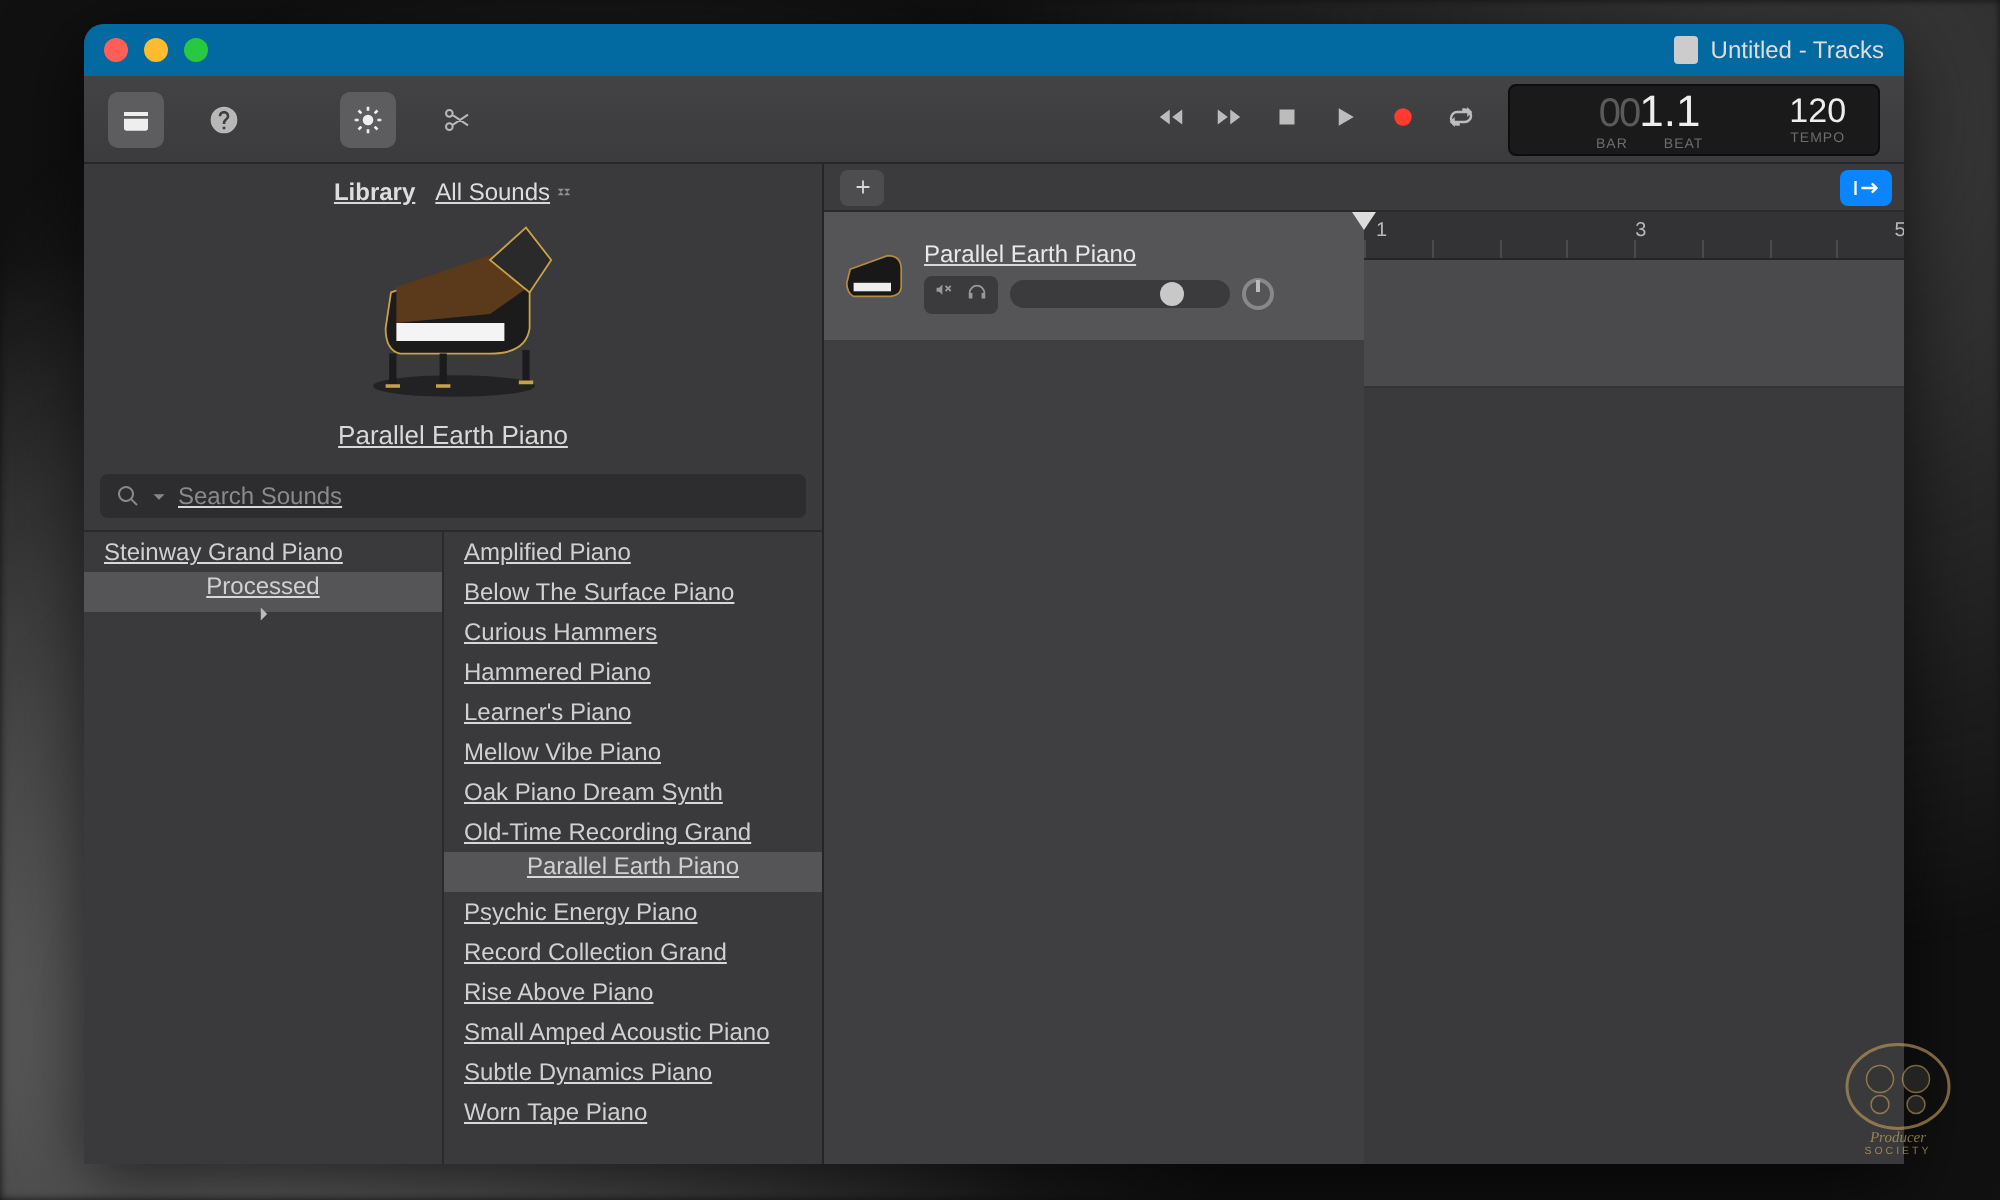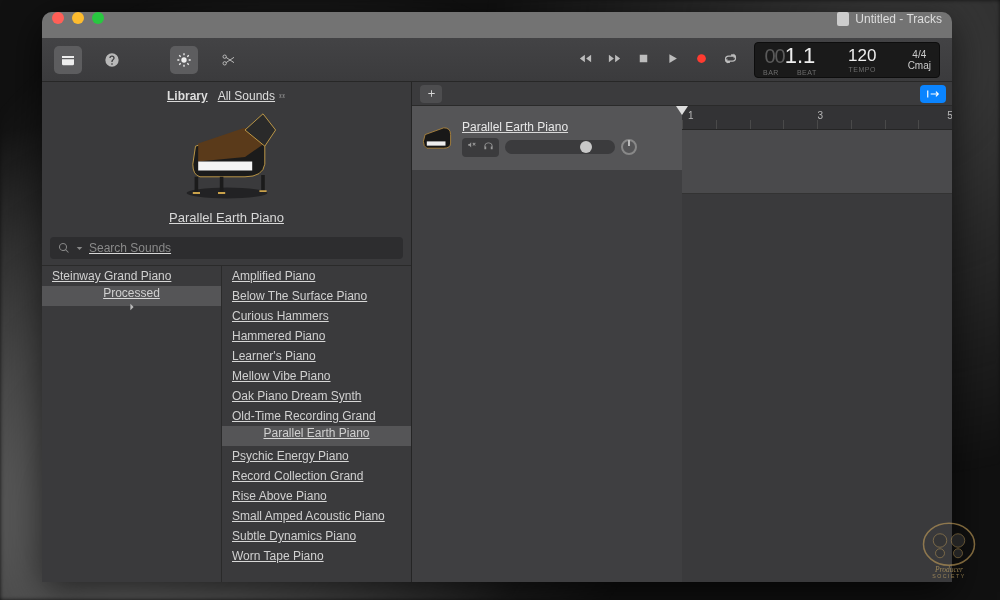--- a/index.html
+++ b/index.html
@@ -19,21 +19,21 @@
     filter: blur(2px);
   }
   .window {
     position:absolute; left:42px; top:12px; width:910px; height:570px;
     background:#3a3a3c; border-radius:10px 10px 0 0; overflow:hidden;
     box-shadow:0 10px 40px rgba(0,0,0,0.7);
     display:flex; flex-direction:column;
     font-size:13px; color:#d8d8d8;
   }
   .titlebar {
-    height:26px; background:#737373; display:flex; align-items:flex-start;
+    height:26px; background:#0369a1; display:flex; align-items:center;
     padding:0 10px; position:relative;
   }
   .traffic { display:flex; gap:8px; }
   .traffic .dot { width:12px; height:12px; border-radius:50%; }
   .red{background:#ff5f57;} .yellow{background:#febc2e;} .green{background:#28c840;}
   .title-center { position:absolute; right:10px; display:flex; align-items:center; gap:6px; color:#ddd; font-size:12px;}
   .title-center .doc-icon{width:12px;height:14px;background:#ccc;border-radius:2px;}
   .toolbar {
     height:44px; background:linear-gradient(#434345,#3b3b3d);
     display:flex; align-items:center; padding:0 12px; gap:16px;
@@ -47,21 +47,21 @@
   .transport svg{width:15px;height:15px;fill:currentColor;}
   .lcd {
     width:186px; height:36px; background:#1a1a1a; border:1px solid #0d0d0d; border-radius:4px;
     display:flex; align-items:center; padding:0 8px; gap:8px; color:#ccc;
     font-family:"Helvetica Neue",Arial; justify-content:space-between;
   }
   .lcd .pos { display:flex; align-items:baseline; }
   .lcd .bar { font-size:20px; color:#5a5a5a; letter-spacing:-1px;}
   .lcd .beat { font-size:22px; color:#eee; font-weight:400;}
   .lcd .lbls { font-size:7px; color:#6d6d6d; text-transform:uppercase; letter-spacing:0.5px;}
-  .lcd-col{display:flex;flex-direction:column;align-items:center;}
+  .lcd-col{display:flex;flex-direction:column;align-items:center;margin-left:35px;}
   .lcd-col .val{font-size:17px;color:#eee;}
   .lcd-col .sm{font-size:10px;color:#ccc;}
   .content { flex:1; display:flex; overflow:hidden;text-decoration:underline; }
   
   .library { width:370px; background:#3a3a3c; border-right:1px solid #252525; display:flex; flex-direction:column;}
   .lib-head { height:24px; display:flex; align-items:center; justify-content:center; gap:10px; font-size:12px; color:#ddd; padding-top:4px;}
   .lib-head .lbl{font-weight:600;}
   .lib-head .dd{color:#ddd; display:flex; align-items:center; gap:3px;}
   .lib-head .dd svg{width:8px;height:8px;fill:#ccc;}
   .preview { display:flex; flex-direction:column; align-items:center; padding:6px 0 12px 0; }

